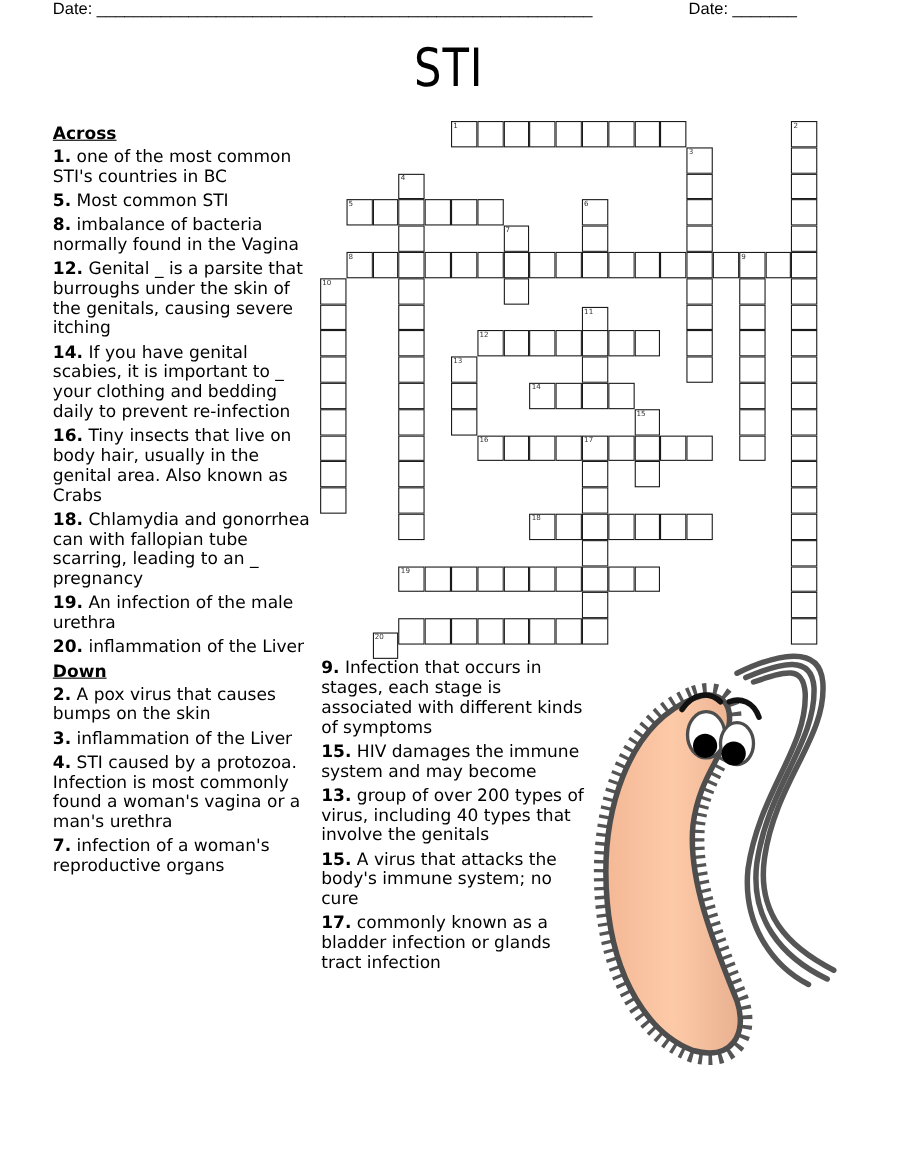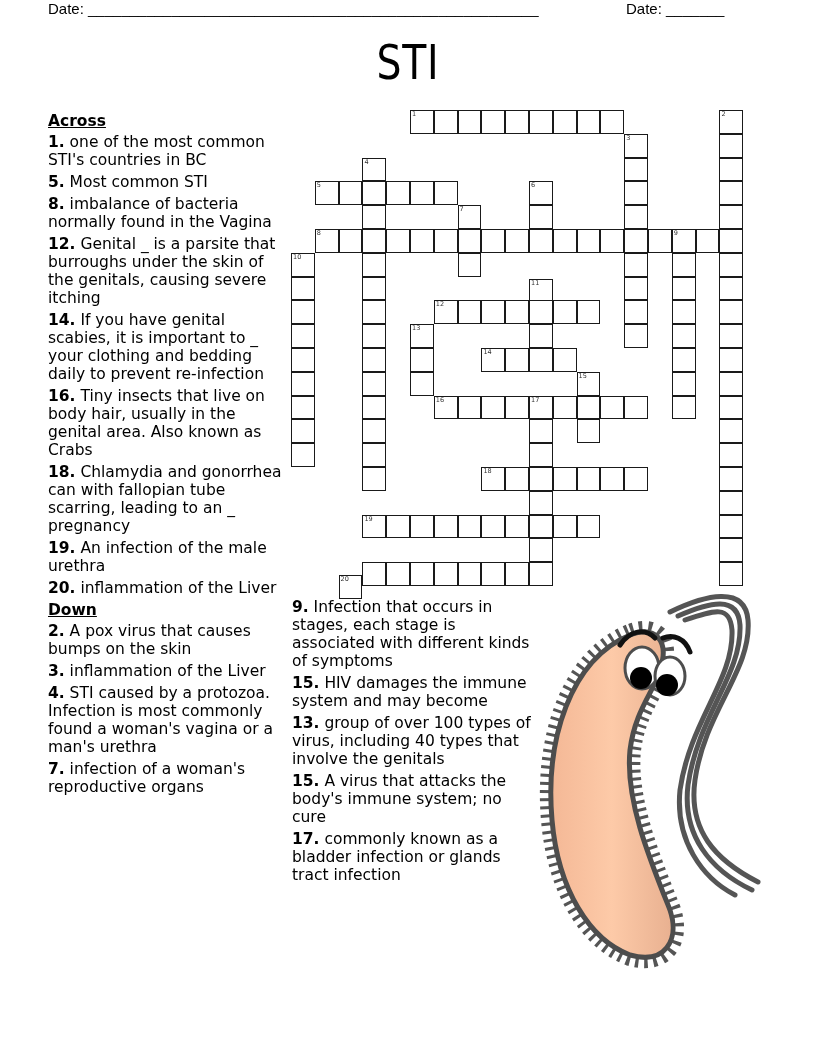--- a/index.html
+++ b/index.html
@@ -48,21 +48,21 @@
       <div class="clue"><span class="num">3.</span><span> inflammation of the Liver</span></div>
       <div class="clue"><span class="num">4.</span><span> STI caused by a protozoa. Infection is most commonly found a woman's vagina or a man's urethra</span></div>
       <div class="clue"><span class="num">7.</span><span> infection of a woman's reproductive organs</span></div>
     </div>
 </div>
 
 <div class="clues-col clues-mid">
   <div id="down-list-right">
       <div class="clue"><span class="num">9.</span><span> Infection that occurs in stages, each stage is associated with different kinds of symptoms</span></div>
       <div class="clue"><span class="num">15.</span><span> HIV damages the immune system and may become</span></div>
-      <div class="clue"><span class="num">13.</span><span> group of over 100 types of virus, including 40 types that involve the genitals</span></div>
+      <div class="clue"><span class="num">13.</span><span> group of over 200 types of virus, including 40 types that involve the genitals</span></div>
       <div class="clue"><span class="num">15.</span><span> A virus that attacks the body's immune system; no cure</span></div>
       <div class="clue"><span class="num">17.</span><span> commonly known as a bladder infection or glands tract infection</span></div>
     </div>
 </div>
 
 <div class="grid" id="grid">
     <div class="cell" style="left: 119px; top: 0px;">
       <span class="cnum">1</span>
     </div>
     <div class="cell" style="left: 142.8px; top: 0px;"></div>

